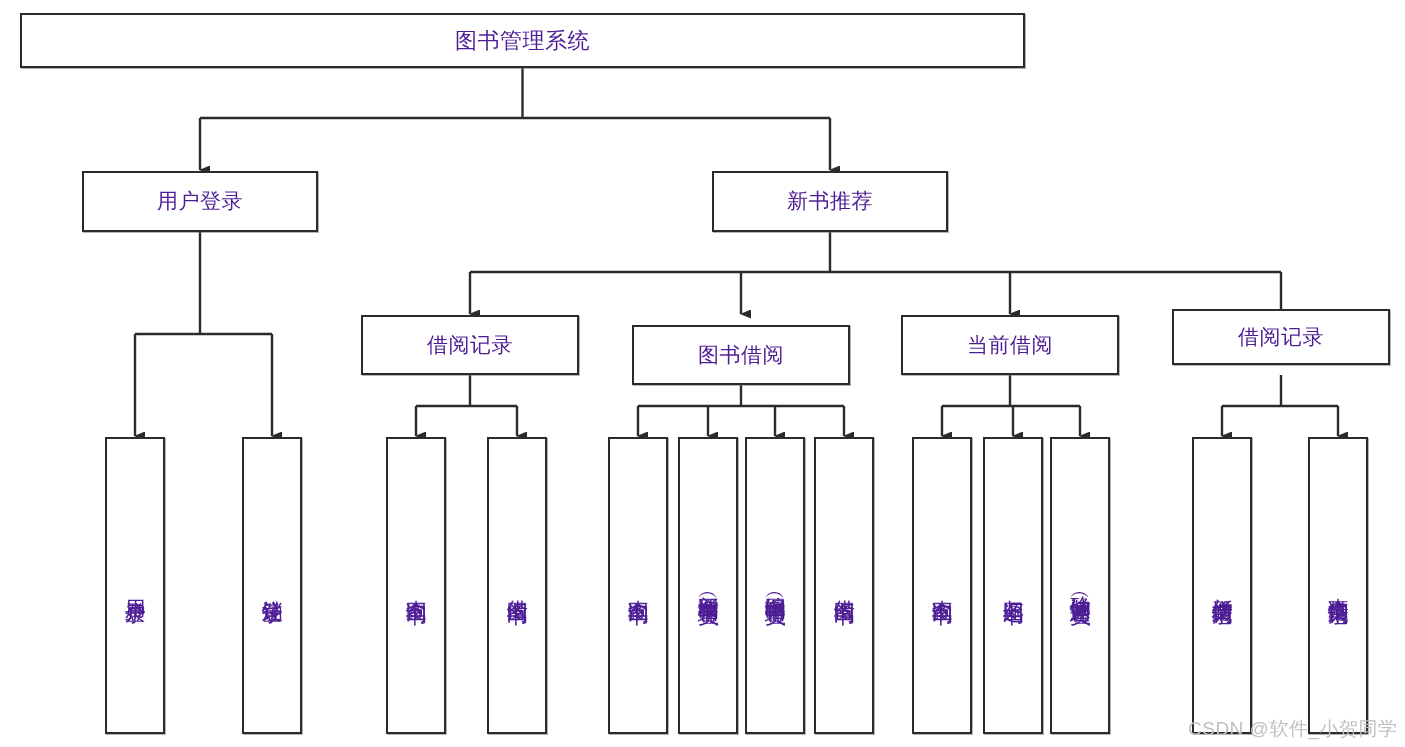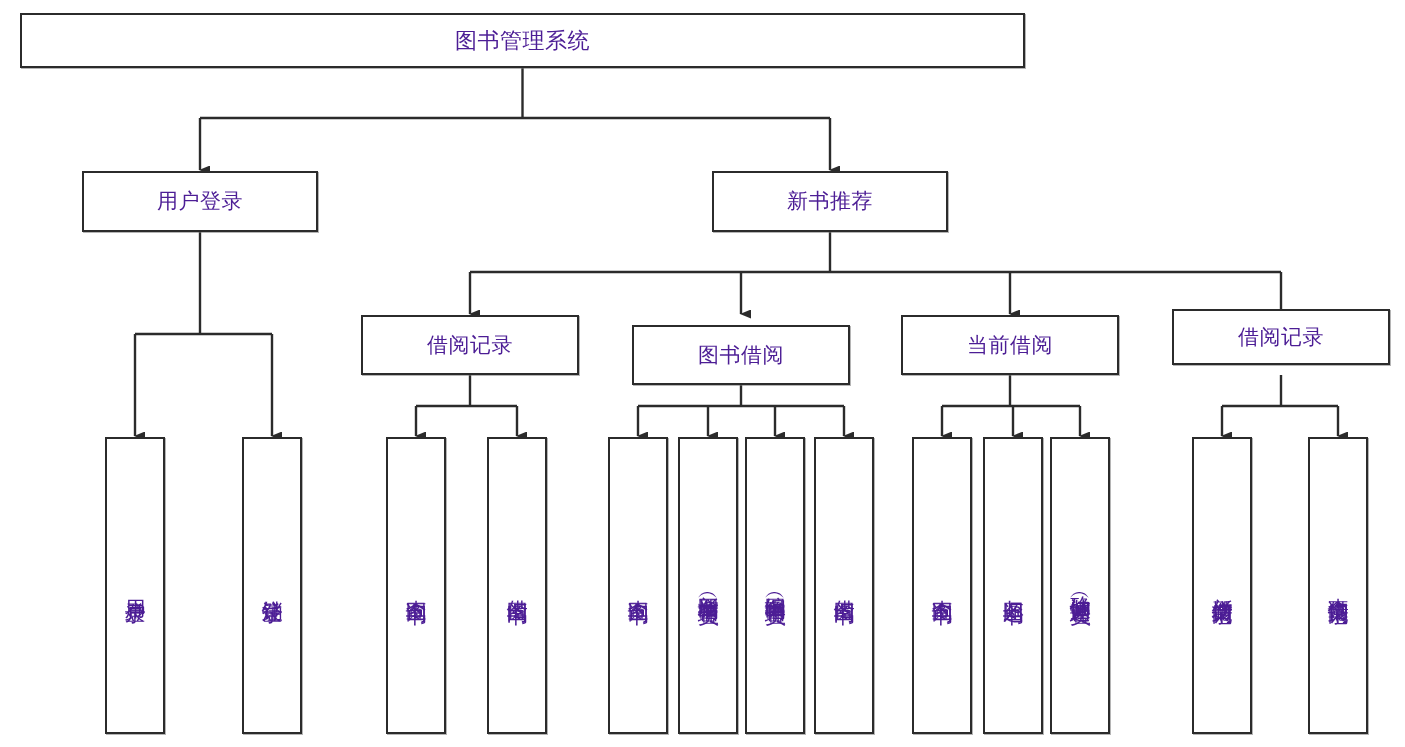--- a/index.html
+++ b/index.html
@@ -176,14 +176,15 @@
         <span class="label">确认归还（管理员）</span>
       </div>
       <div class="node vert" style="left: 1192px; top: 437px; width: 60px; height: 297px;">
         <span class="label">新增借阅记录</span>
       </div>
       <div class="node vert" style="left: 1308px; top: 437px; width: 60px; height: 297px;">
         <span class="label">查询借阅记录</span>
       </div>
     </div>
 
+  <div class="watermark" style="left: 1188px; top: 716px;">CSDN @软件_小贺同学</div>
 
 </div>
 
 </body></html>

